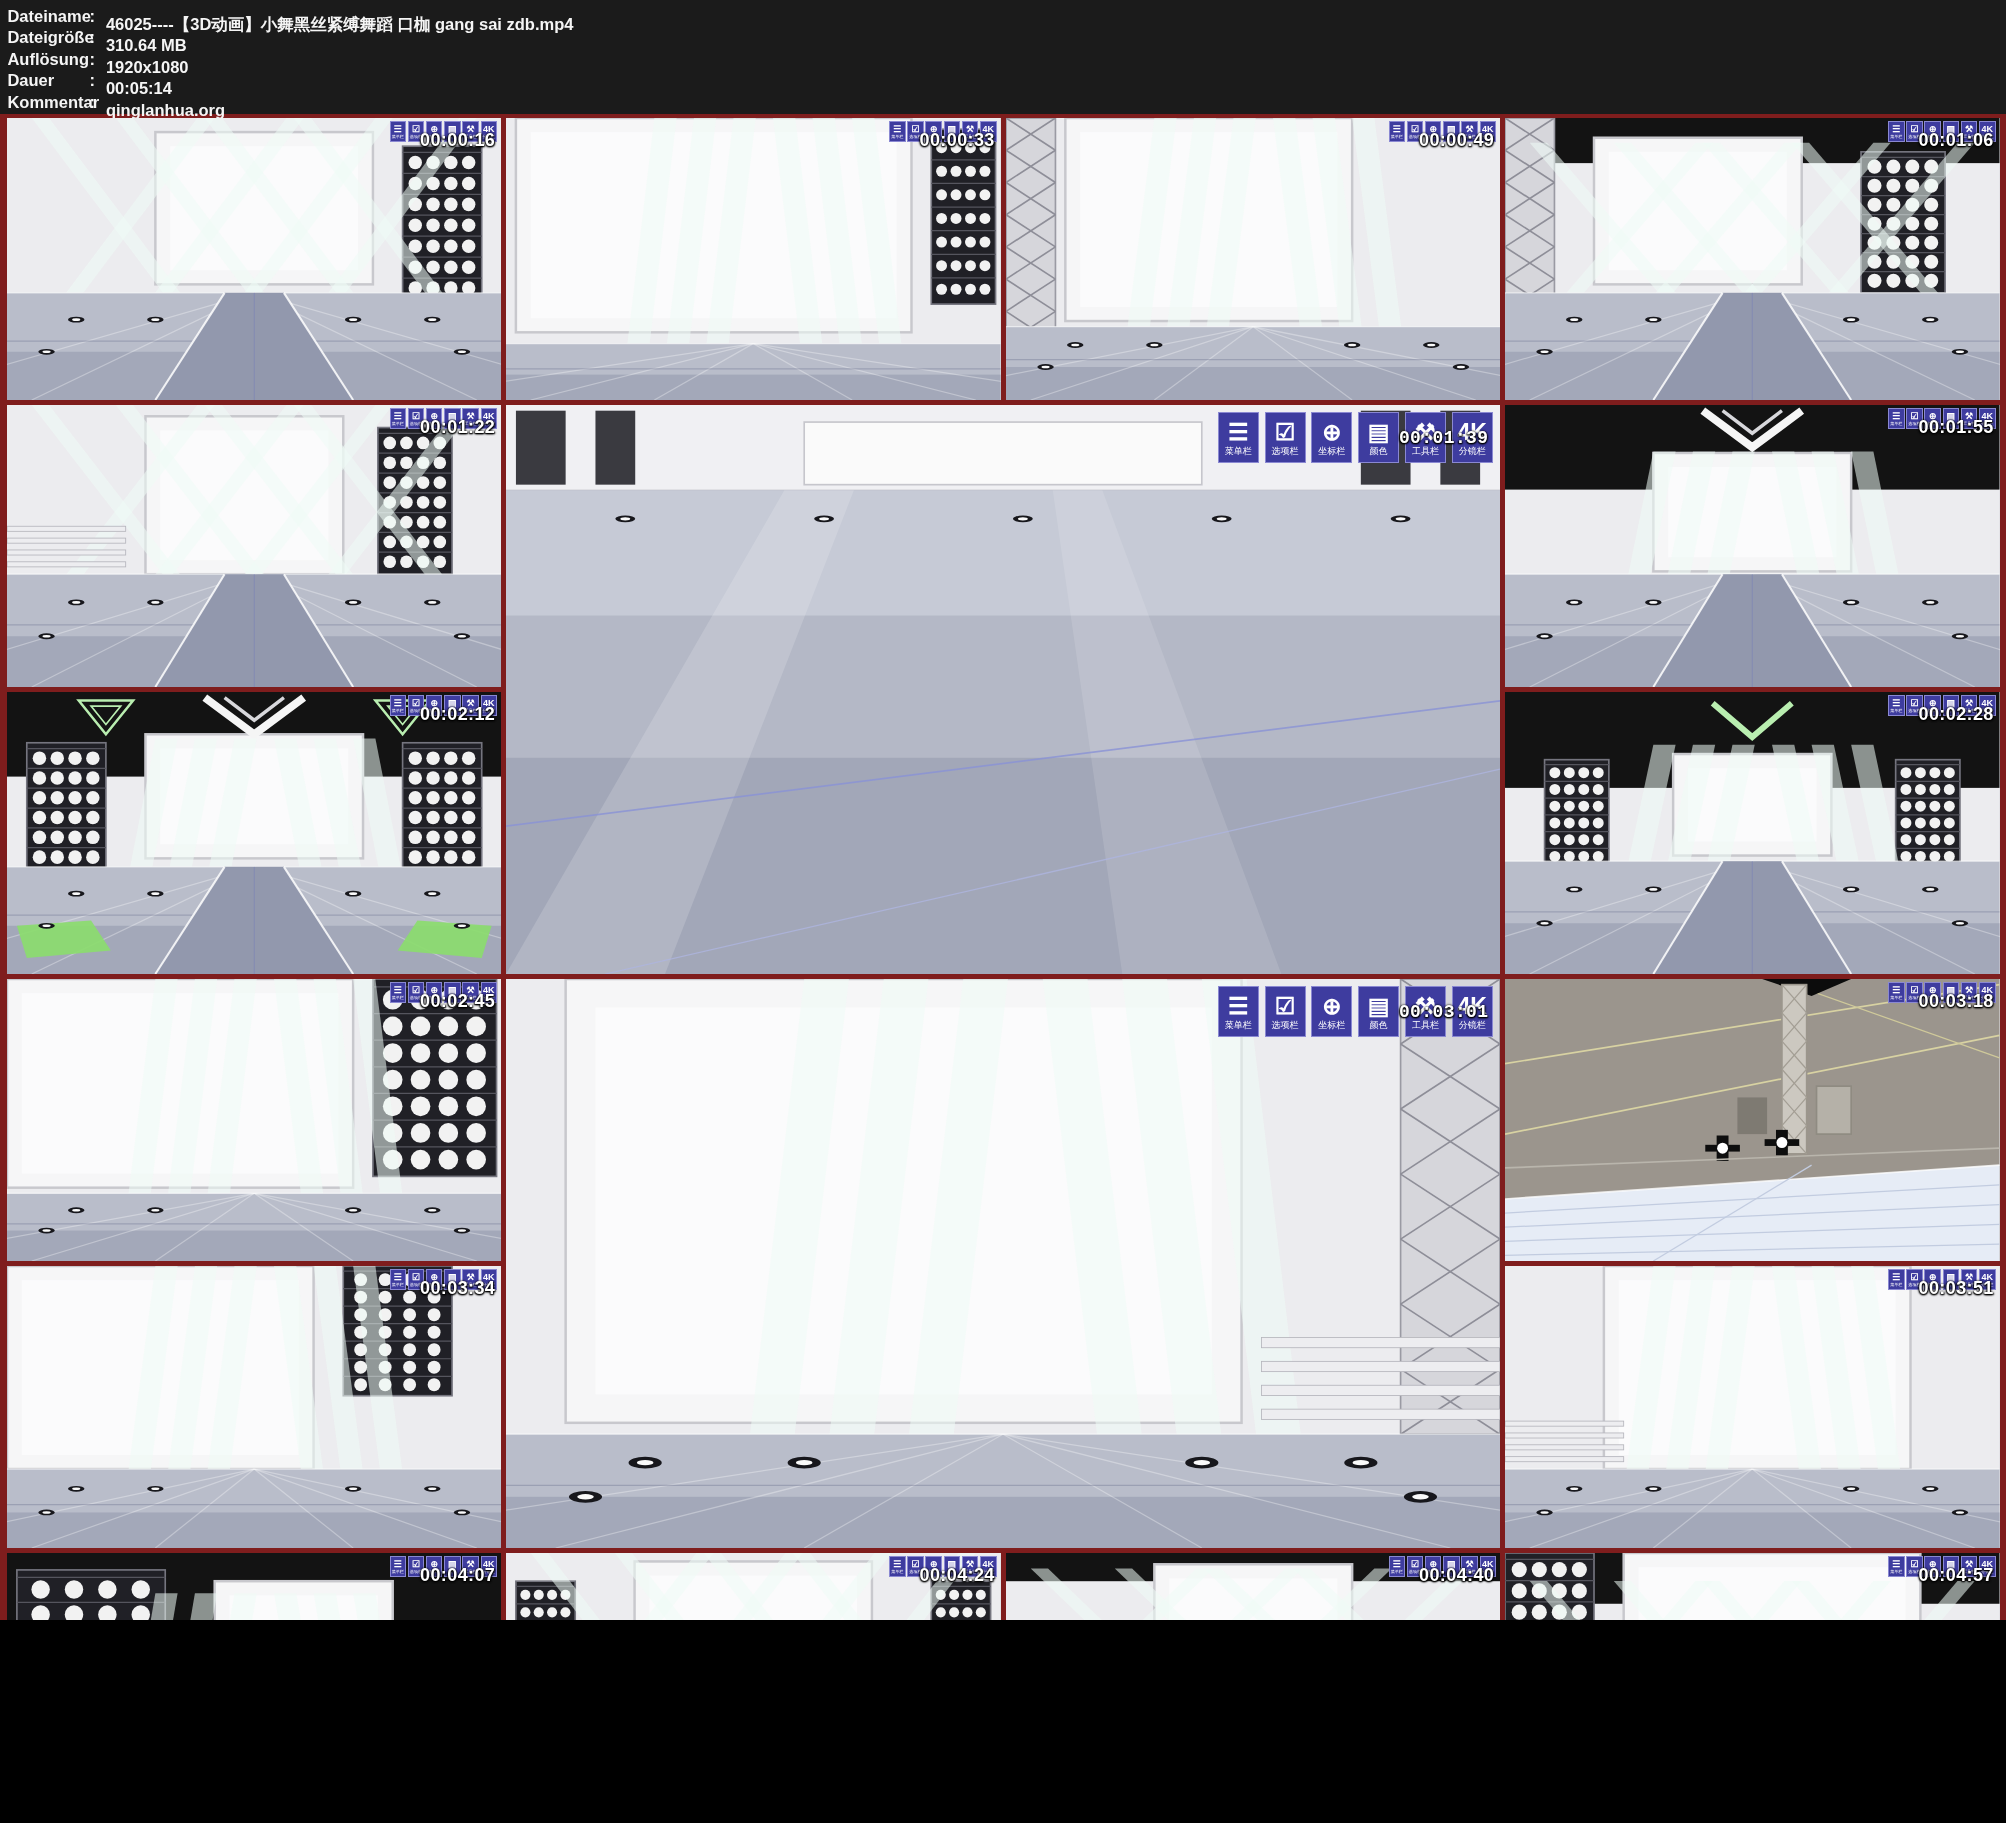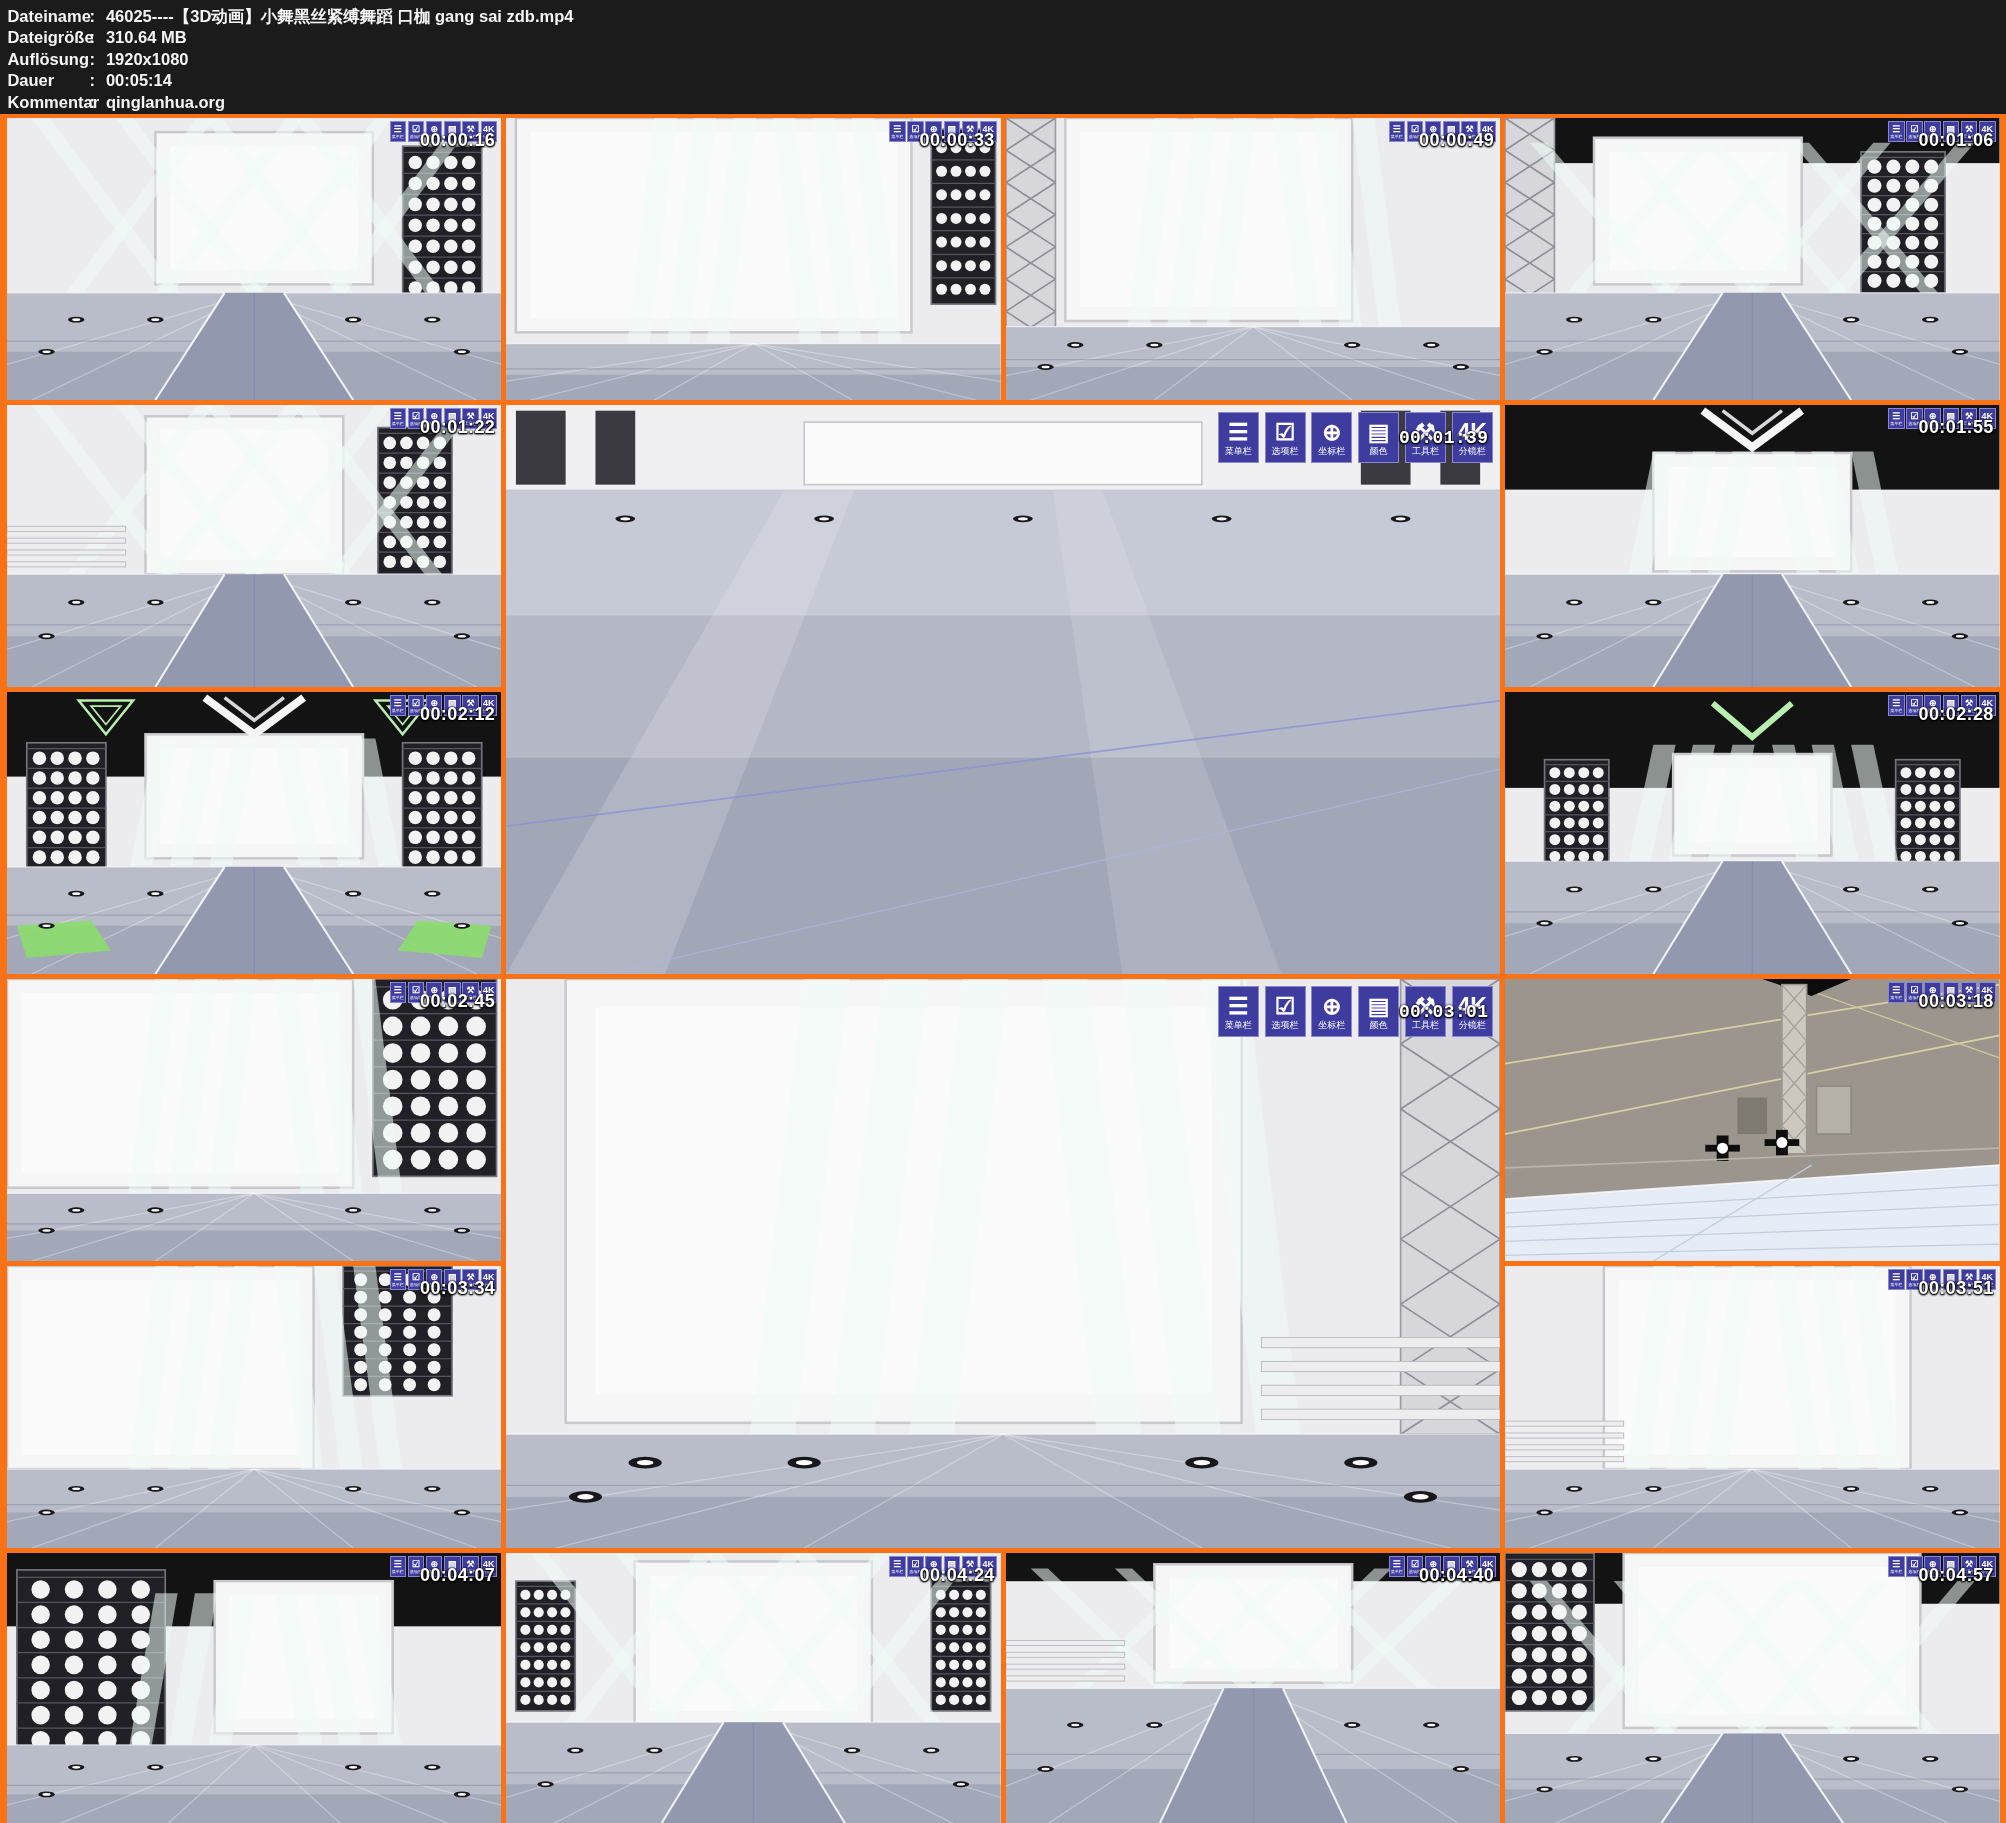--- a/index.html
+++ b/index.html
@@ -1,24 +1,24 @@
 <!DOCTYPE html>
 <html style="font-size:13.2px"><head>
 <meta charset="utf-8">
 <style>
   html,body{margin:0;padding:0;background:#000;}
-  .page{position:relative;width:2006px;height:1823px;background:#f97316;overflow:hidden;
+  .page{position:relative;width:2006px;height:1620px;background:#7f1d1d;overflow:hidden;
         font-family:"Liberation Sans",sans-serif;}
   
   .meta{position:absolute;top:0;left:0;width:2006px;height:114px;background:#1b1b1b;
         box-sizing:border-box;padding:5.8px 0 0 7.4px;}
   .meta-row{display:flex;height:21.5px;line-height:21.5px;color:#f5f5f5;font-weight:bold;font-size:16.5px;}
   .meta-label{width:82px;flex:0 0 auto;}
   .meta-colon{width:16.5px;flex:0 0 auto;text-align:left;}
-  .meta-value{white-space:nowrap;}
+  .meta-value{white-space:nowrap;margin-top:8px;}
   
   .grid{position:absolute;left:6.6px;top:118px;width:1993px;display:grid;
         grid-template-columns:repeat(4,1fr);grid-auto-rows:282px;gap:5px;}
   .tile{position:relative;overflow:hidden;background:#dcdce0;}
   .tile.big{grid-column:span 2;grid-row:span 2;}
   .scene{position:absolute;left:0;top:0;width:100%;height:100%;display:block;}
   
   .hud{position:absolute;top:3.3px;right:4.1px;display:flex;gap:1.7px;z-index:2;}
   .tile.big .hud{top:7.4px;right:7.4px;gap:5.8px;}
   .hud-icon{background:#3e3c9f;border:0.8px solid #8a88d2;color:#fff;box-sizing:border-box;

